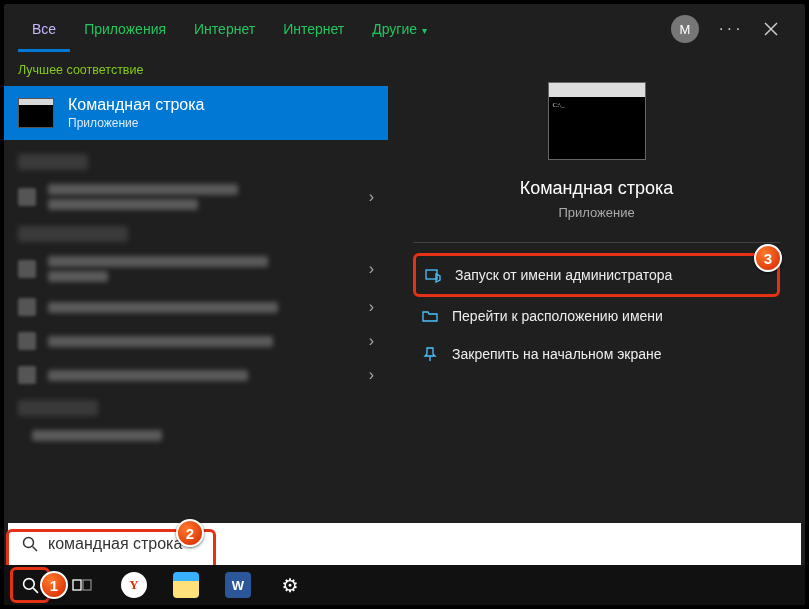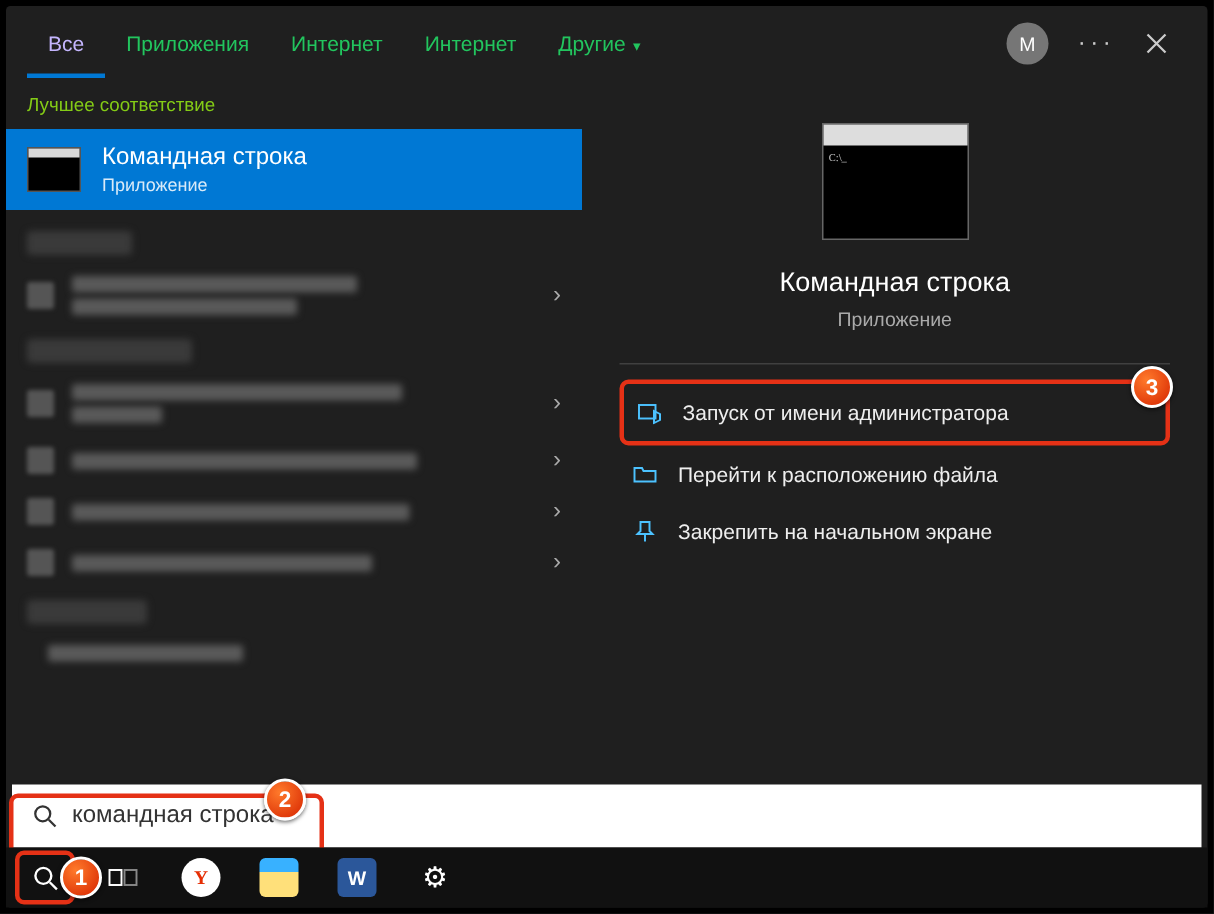--- a/index.html
+++ b/index.html
@@ -170,21 +170,21 @@
           </span>
           <span>Запуск от имени администратора</span>
           <div class="badge badge3">3</div>
         </div>
         <div class="action">
           <span class="aicon">
             <svg width="16" height="16" viewBox="0 0 16 16">
                 <path d="M1 4 L6 4 L7 6 L15 6 L15 13 L1 13 Z" fill="none" stroke="#4cc2ff" stroke-width="1.3"></path>
               </svg>
           </span>
-          <span>Перейти к расположению файла</span>
+          <span>Перейти к расположению имени</span>
         </div>
         <div class="action">
           <span class="aicon">
             <svg width="16" height="16" viewBox="0 0 16 16">
                 <path d="M5 2 L11 2 L11 8 L13 10 L3 10 L5 8 Z M8 10 L8 15" fill="none" stroke="#4cc2ff" stroke-width="1.3"></path>
               </svg>
           </span>
           <span>Закрепить на начальном экране</span>
         </div>
       </div>

